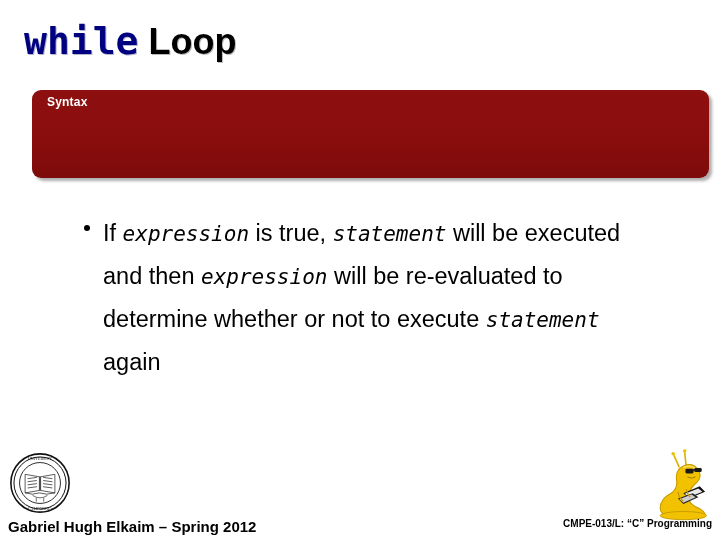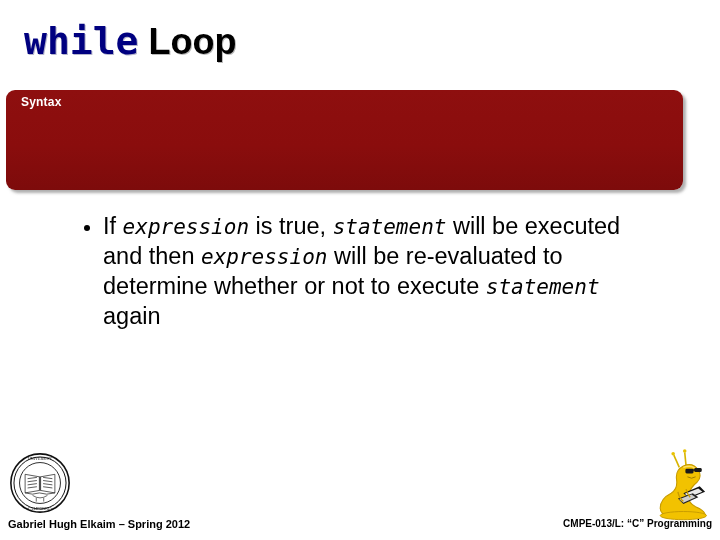--- a/index.html
+++ b/index.html
@@ -39,24 +39,24 @@
     font-family: "Liberation Sans", sans-serif;
     font-weight: bold;
     font-size: 36px;
     color: #000000;
     text-shadow: 1px 1px 0 rgba(130,130,130,0.55);
   }
 
   
   #syntax-box {
     position: absolute;
-    left: 6px;
+    left: 32px;
     top: 90px;
     width: 677px;
-    height: 100px;
+    height: 88px;
     background: #8e0f0f;
     background: linear-gradient(to bottom, #8e0f0f 0%, #8a0d0d 55%, #7d0b0b 100%);
     border-radius: 9px;
     box-shadow: 3px 3px 3px rgba(110,110,110,0.55);
     box-sizing: border-box;
   }
   #syntax-label {
     position: absolute;
     left: 15px;
     top: 5px;
@@ -110,21 +110,21 @@
     position: absolute;
     left: 62px;
     top: 212px;
     width: 600px;
   }
   .bullet-item {
     position: relative;
     padding-left: 41px;
     font-family: "Liberation Sans", sans-serif;
     font-size: 23.5px;
-    line-height: 29px;
+    line-height: 42px;
     color: #000000;
     font-weight: normal;
   }
   .bullet-item + .bullet-item { margin-top: 47px; }
   .bullet-dot {
     position: absolute;
     left: 22px;
     top: 13px;
     width: 6px;
     height: 6px;
@@ -139,21 +139,21 @@
     color: #000000;
   }
 
   
   #footer-left {
     position: absolute;
     left: 8px;
     top: 518px;
     font-family: "Liberation Sans", sans-serif;
     font-weight: bold;
-    font-size: 11px;
+    font-size: 15px;
     color: #000000;
     white-space: nowrap;
   }
   #footer-right {
     position: absolute;
     right: 8px;
     top: 518px;
     font-family: Liberation Sans, sans-serif;
     font-weight: bold;
     font-size: 10px;

